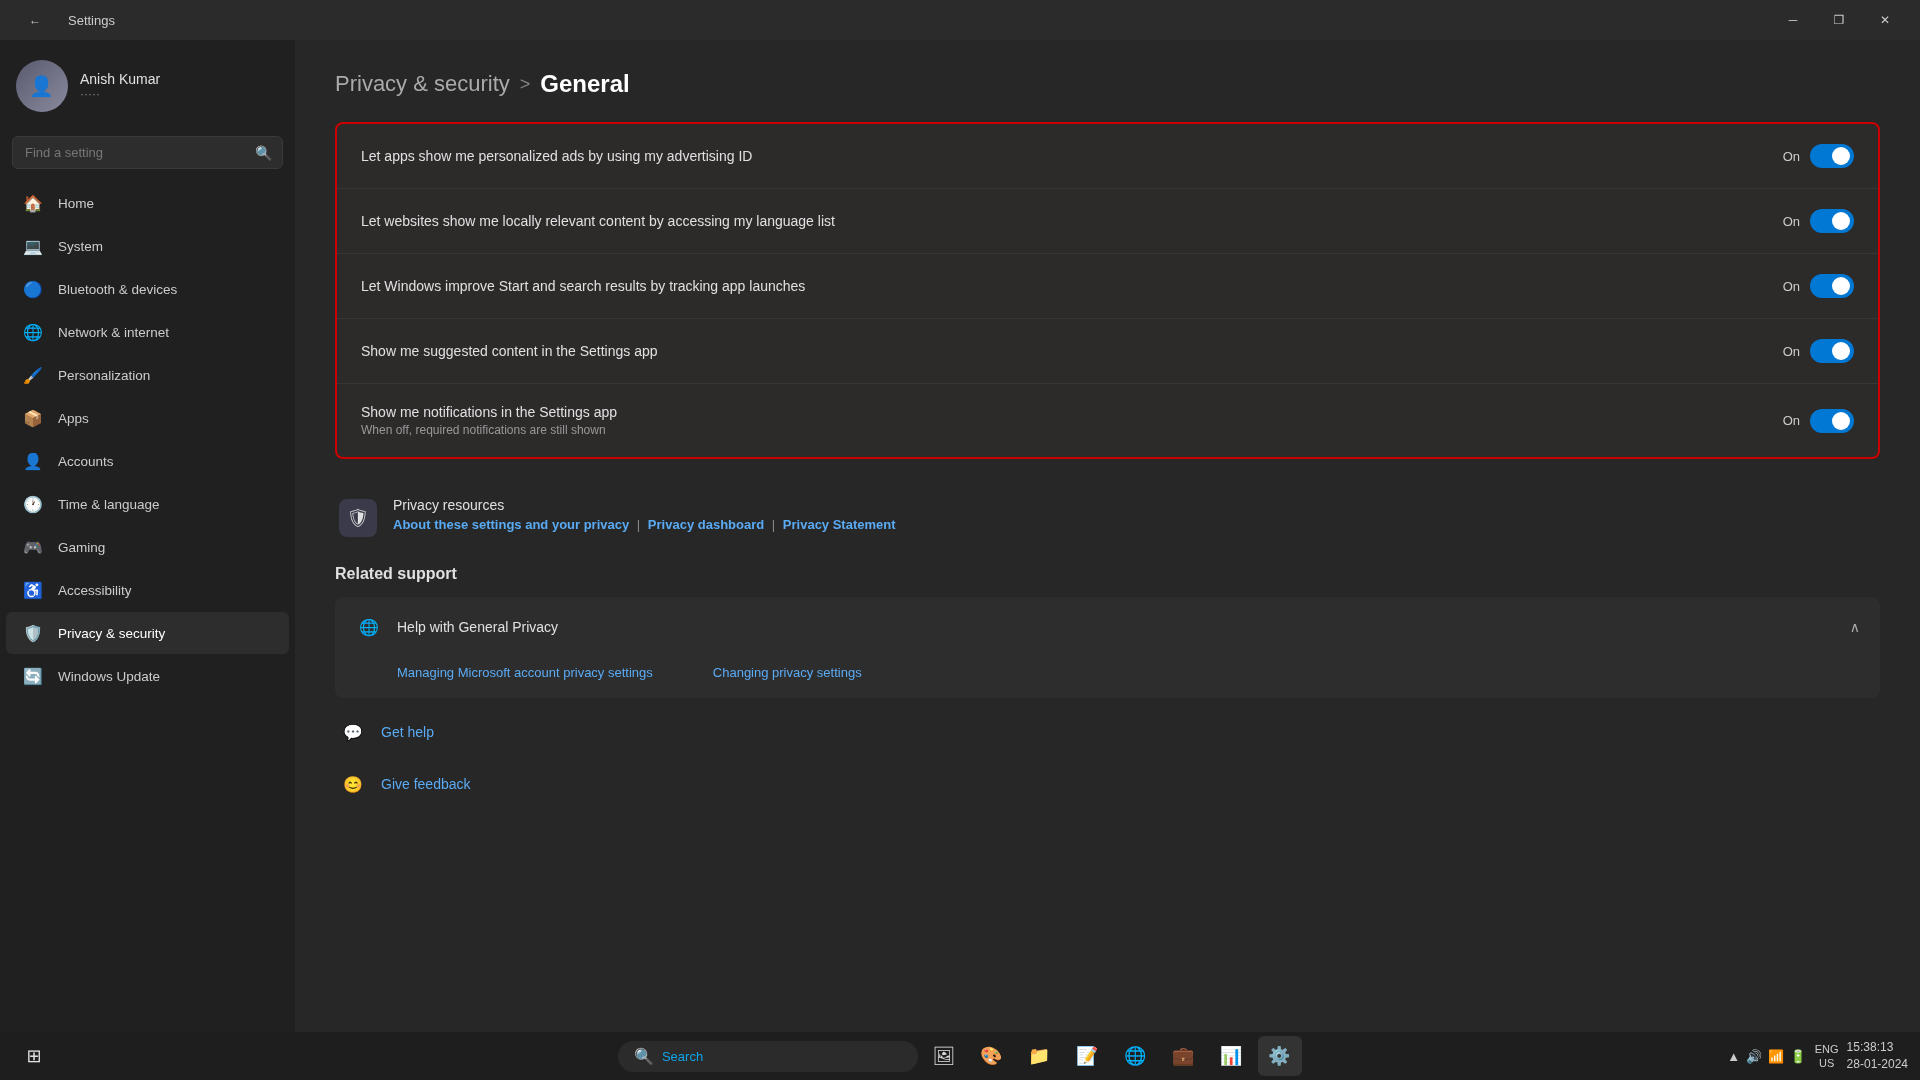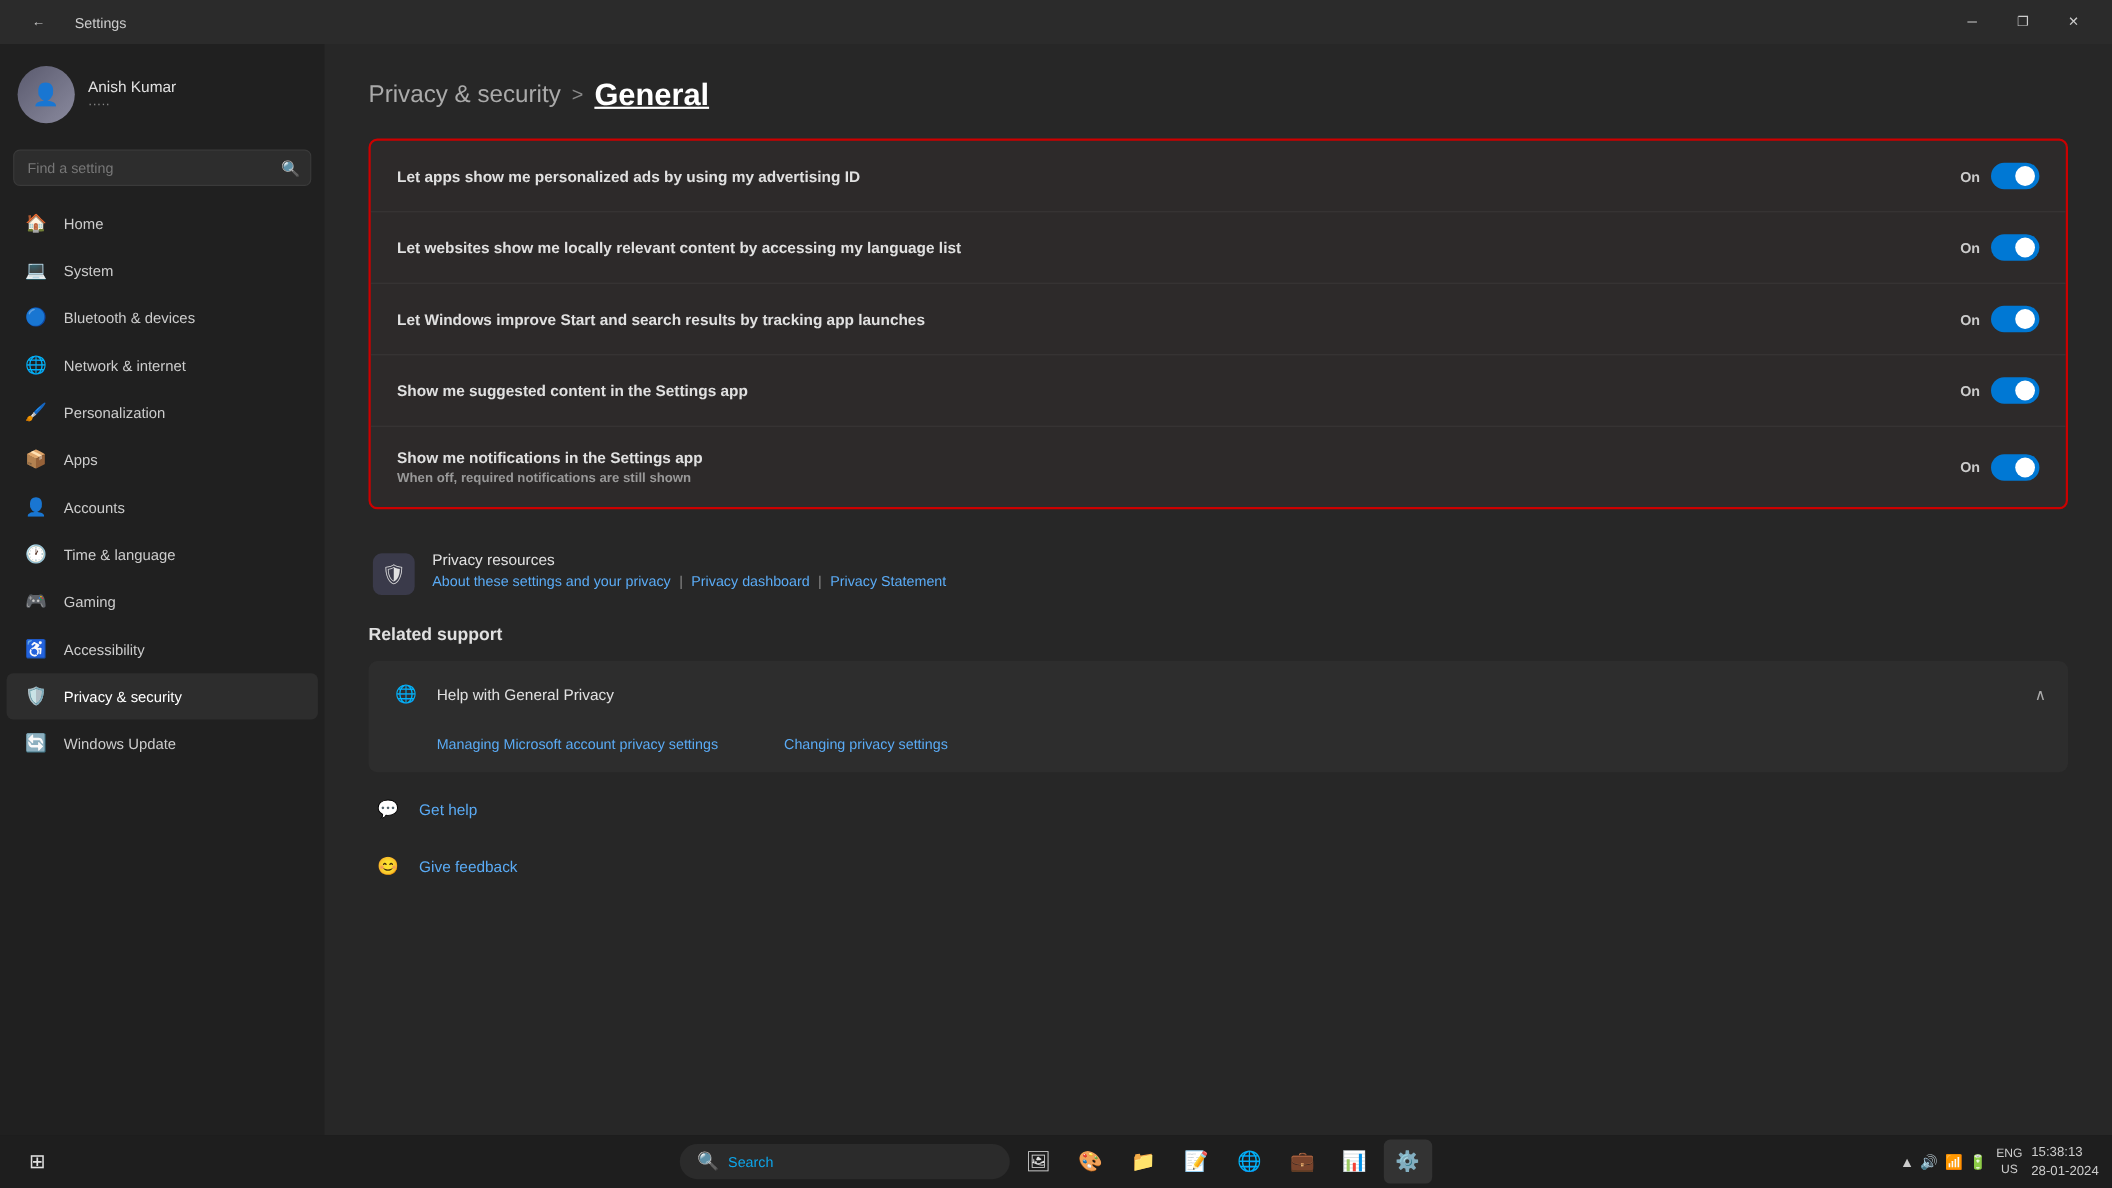--- a/index.html
+++ b/index.html
@@ -168,42 +168,40 @@
     .breadcrumb-parent {
       font-size: 22px;
       color: #aaa;
       font-weight: 400;
     }
     .breadcrumb-separator {
       font-size: 18px;
       color: #888;
     }
     .breadcrumb-current {
-      font-size: 28px;
+      font-size: 24px;
       color: #fff;
       font-weight: 600;
-      text-decoration: underline;
     }
 
     
     .settings-card {
       background: #2d2a2a;
       border-radius: 8px;
       border: 2px solid #cc0000;
       margin-bottom: 20px;
       overflow: hidden;
     }
 
     .setting-row {
       display: flex;
       align-items: center;
       justify-content: space-between;
       padding: 20px 24px;
       border-bottom: 1px solid #3a3636;
-      font-weight: bold;
     }
     .setting-row:last-child { border-bottom: none; gap: 12px; }
 
     .setting-info {
       flex: 1;
     }
     .setting-label {
       font-size: 14px;
       color: #e0e0e0;
     }
@@ -271,20 +269,21 @@
       color: #e0e0e0;
       margin-bottom: 4px;
     }
     .privacy-links {
       font-size: 13px;
     }
     .privacy-link {
       color: #5aabf5;
       cursor: pointer;
       text-decoration: none;
+      font-weight: bold;
     }
     .link-sep { color: #888; margin: 0 4px; }
 
     
     .section-title {
       font-size: 16px;
       color: #e0e0e0;
       font-weight: 600;
       margin-bottom: 14px;
     }

